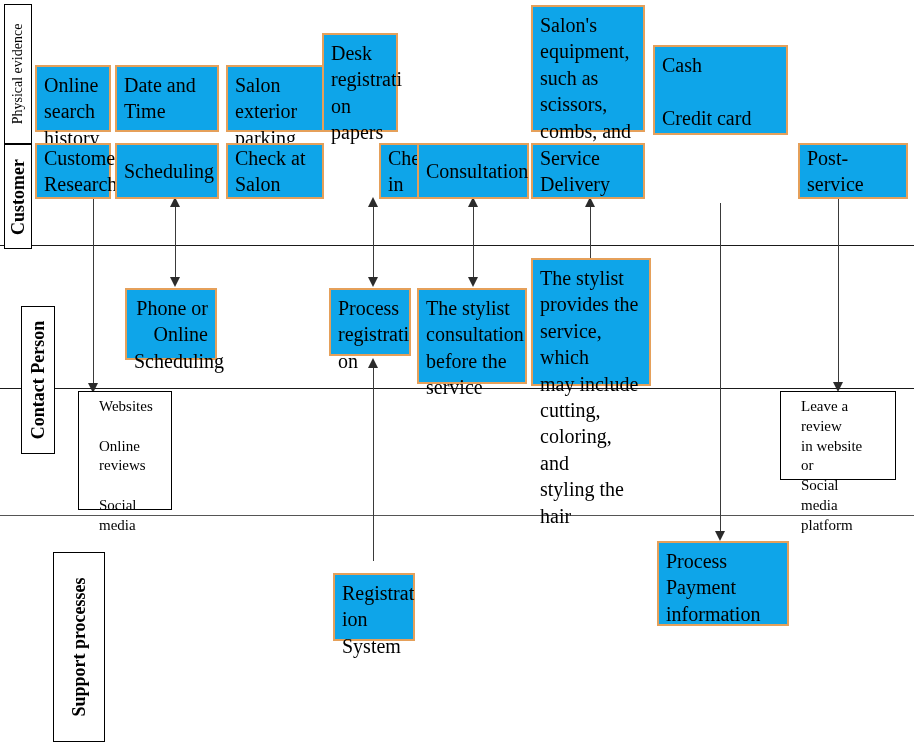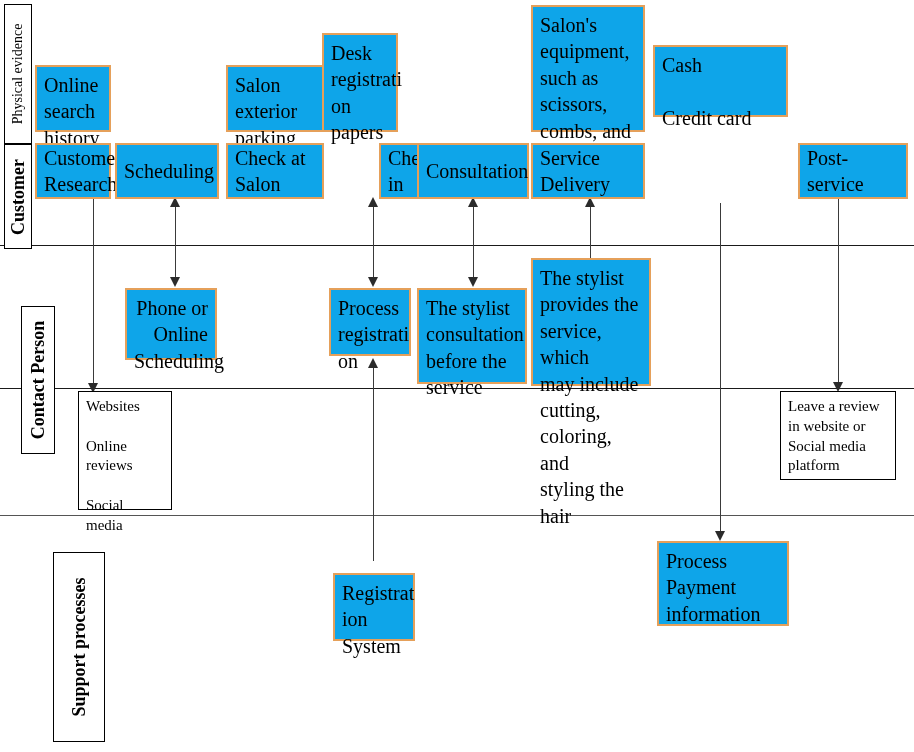--- a/index.html
+++ b/index.html
@@ -34,21 +34,21 @@
 
   
   .kbox {
     position: absolute;
     box-sizing: border-box;
     border: 1px solid #000000;
     background: #ffffff;
     color: #000000;
     font-size: 15px;
     line-height: 1.32;
-    padding: 5px 7px;
+    padding: 5px 20px;
     white-space: pre-line;
     z-index: 5;
   }
 
   
   .lane-label {
     position: absolute;
     box-sizing: border-box;
     border: 1px solid #000000;
     background: #ffffff;
@@ -122,39 +122,41 @@
   </div>
 
   <div class="lane-label big" style="left:53px; top:552px; width:52px; height:190px;">
     <span>Support processes</span>
   </div>
 
   <div class="obox top" style="left:35px; top:65px; width:76px; height:67px;">Online
 search
 history</div>
 
+  <div class="obox top" style="left:115px; top:65px; width:104px; height:67px;">Date and
+Time</div>
 
   <div class="obox top" style="left:226px; top:65px; width:98px; height:67px;">Salon
 exterior
 parking</div>
 
   <div class="obox top" style="left:322px; top:33px; width:76px; height:99px;">Desk
 registrati
 on
 papers</div>
 
 
   <div class="obox top" style="left:531px; top:5px; width:114px; height:127px;">Salon's
 equipment,
 such as
 scissors,
 combs, and
 styling tools,</div>
 
-  <div class="obox top" style="left:653px; top:45px; width:135px; height:72px;">Cash
+  <div class="obox top" style="left:653px; top:45px; width:135px; height:90px;">Cash
 
 Credit card</div>
 
   <div class="obox mid" style="left:35px; top:143px; width:76px; height:56px;">Customer
 Research</div>
 
   <div class="obox mid" style="left:115px; top:143px; width:104px; height:56px;">Scheduling</div>
 
   <div class="obox mid" style="left:226px; top:143px; width:98px; height:56px;">Check at
 Salon</div>

